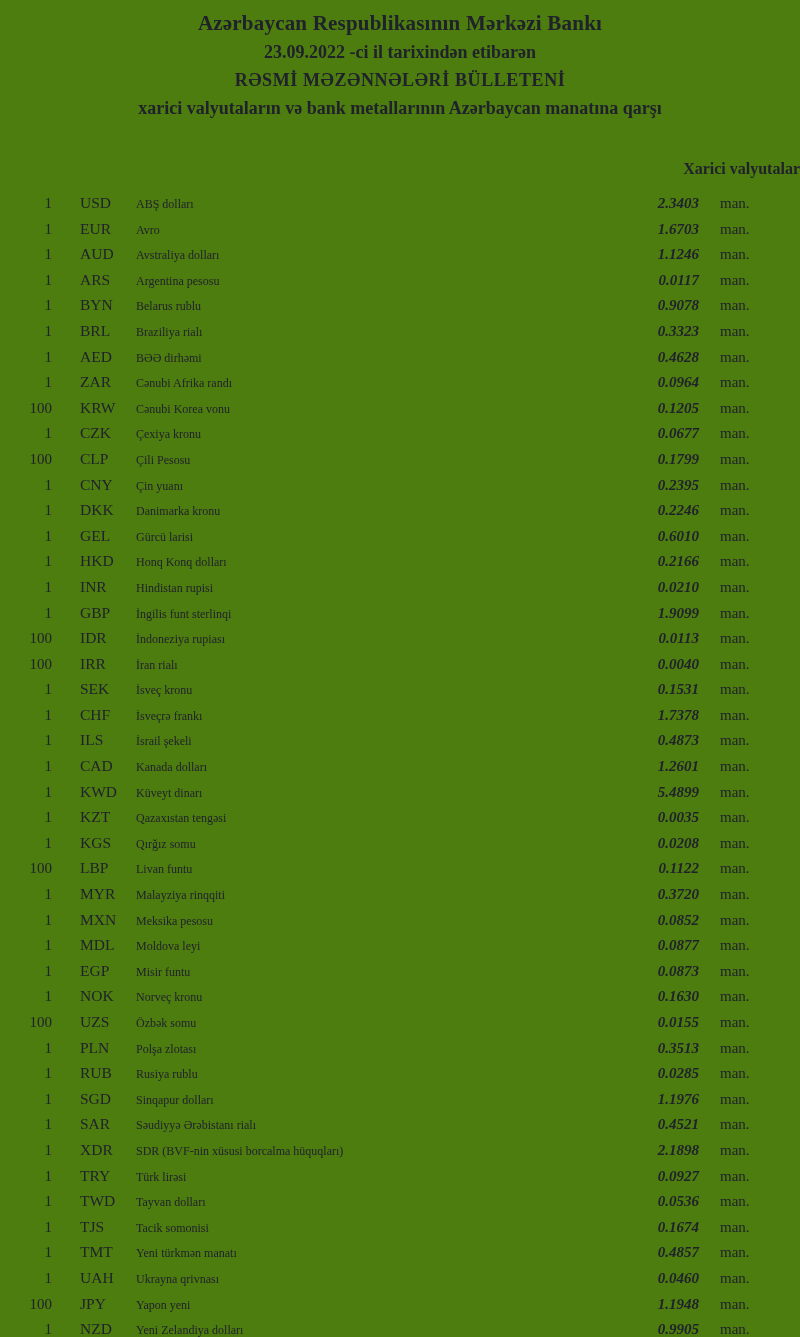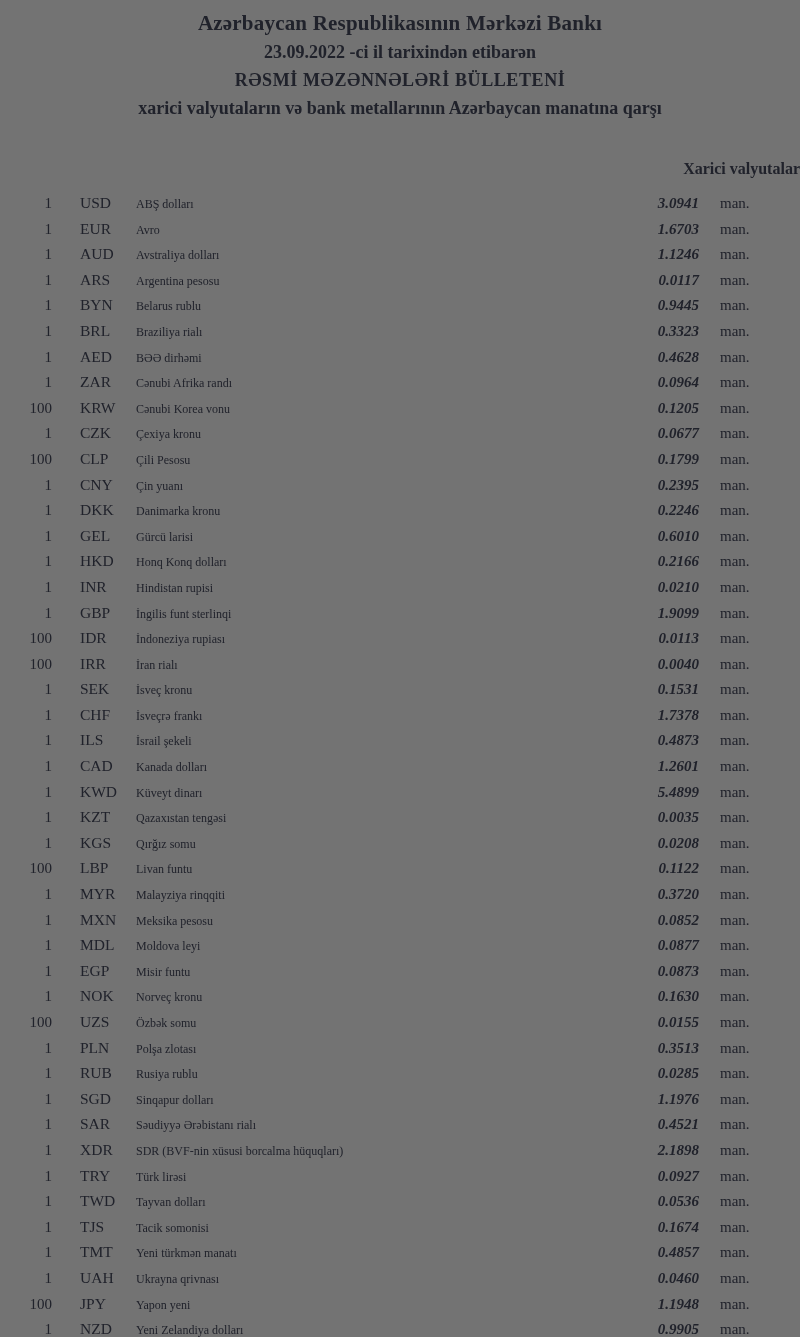--- a/index.html
+++ b/index.html
@@ -7,21 +7,21 @@
     width: 800px;
     background: #ffffff;
     font-family: "Liberation Serif", "DejaVu Serif", serif;
     color: #20222b;
   }
   .page {
     width: 800px;
     height: 1337px;
     overflow: hidden;
     padding-top: 8px;
-    background: #737373;
+    background: #4d7c0f;
   }
   .doc-title {
     text-align: center;
     font-size: 21px;
     font-weight: bold;
     line-height: 30px;
     letter-spacing: 0.2px;
   }
   .doc-line {
     text-align: center;
@@ -99,21 +99,21 @@
 
   <div class="doc-line">xarici valyutaların və bank metallarının Azərbaycan manatına qarşı</div>
 
   <div class="section-title">Xarici valyutalar</div>
 
   <div class="rates">
   <div class="row">
     <span class="col-amount">1</span>
     <span class="col-code">USD</span>
     <span class="col-name">ABŞ dolları</span>
-    <span class="col-rate">3.0941</span>
+    <span class="col-rate">2.3403</span>
     <span class="col-unit">man.</span>
   </div>
 
   <div class="row">
     <span class="col-amount">1</span>
     <span class="col-code">EUR</span>
     <span class="col-name">Avro</span>
     <span class="col-rate">1.6703</span>
     <span class="col-unit">man.</span>
   </div>
@@ -131,21 +131,21 @@
     <span class="col-code">ARS</span>
     <span class="col-name">Argentina pesosu</span>
     <span class="col-rate">0.0117</span>
     <span class="col-unit">man.</span>
   </div>
 
   <div class="row">
     <span class="col-amount">1</span>
     <span class="col-code">BYN</span>
     <span class="col-name">Belarus rublu</span>
-    <span class="col-rate">0.9445</span>
+    <span class="col-rate">0.9078</span>
     <span class="col-unit">man.</span>
   </div>
 
   <div class="row">
     <span class="col-amount">1</span>
     <span class="col-code">BRL</span>
     <span class="col-name">Braziliya rialı</span>
     <span class="col-rate">0.3323</span>
     <span class="col-unit">man.</span>
   </div>

